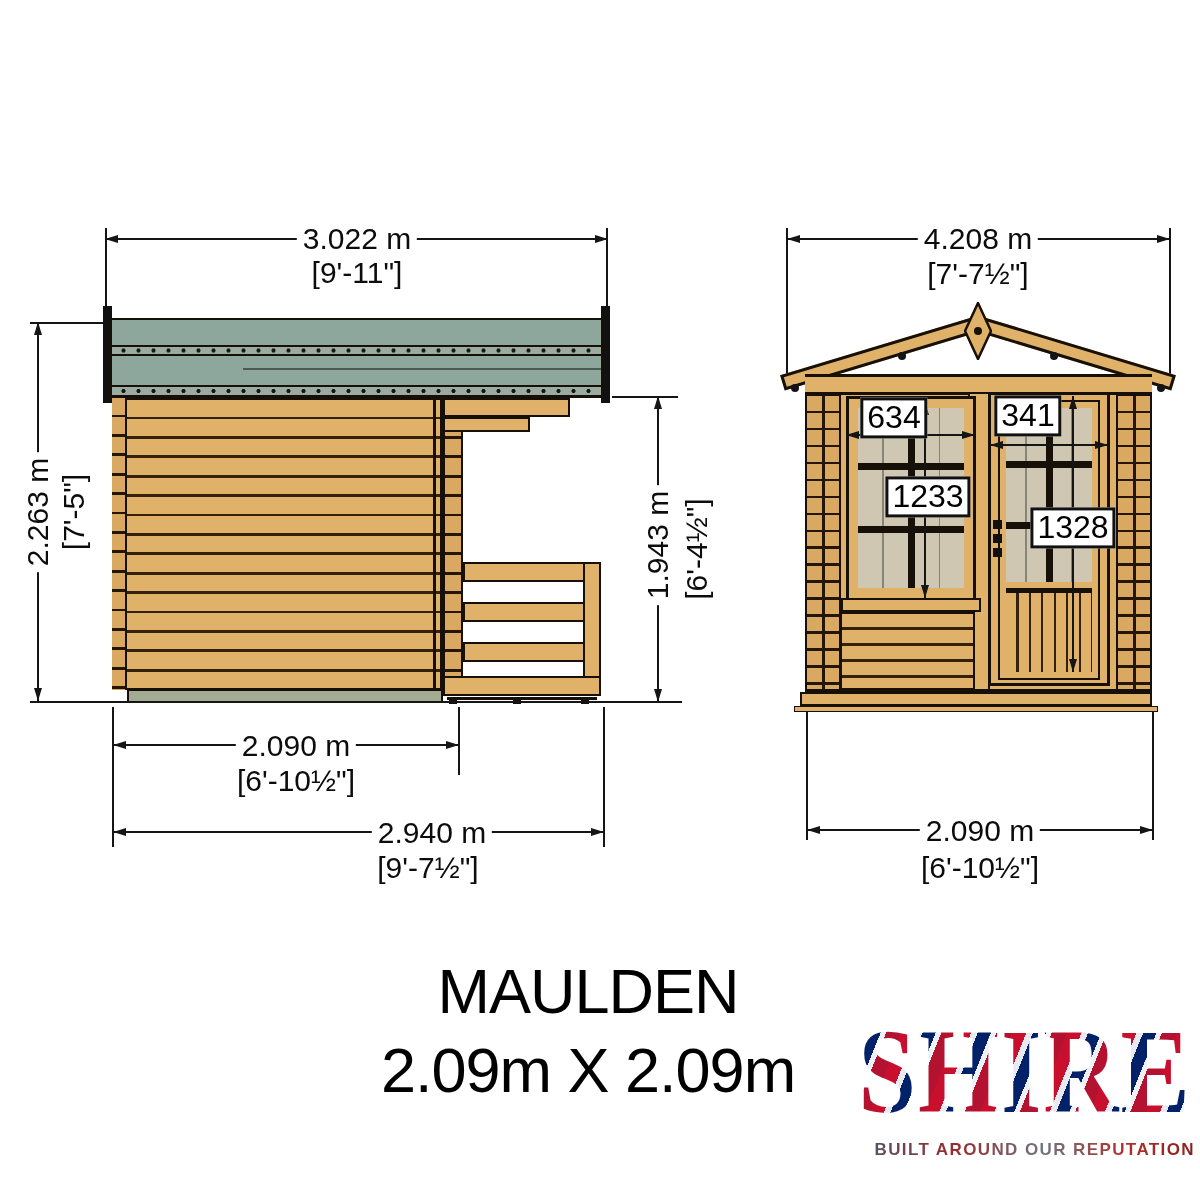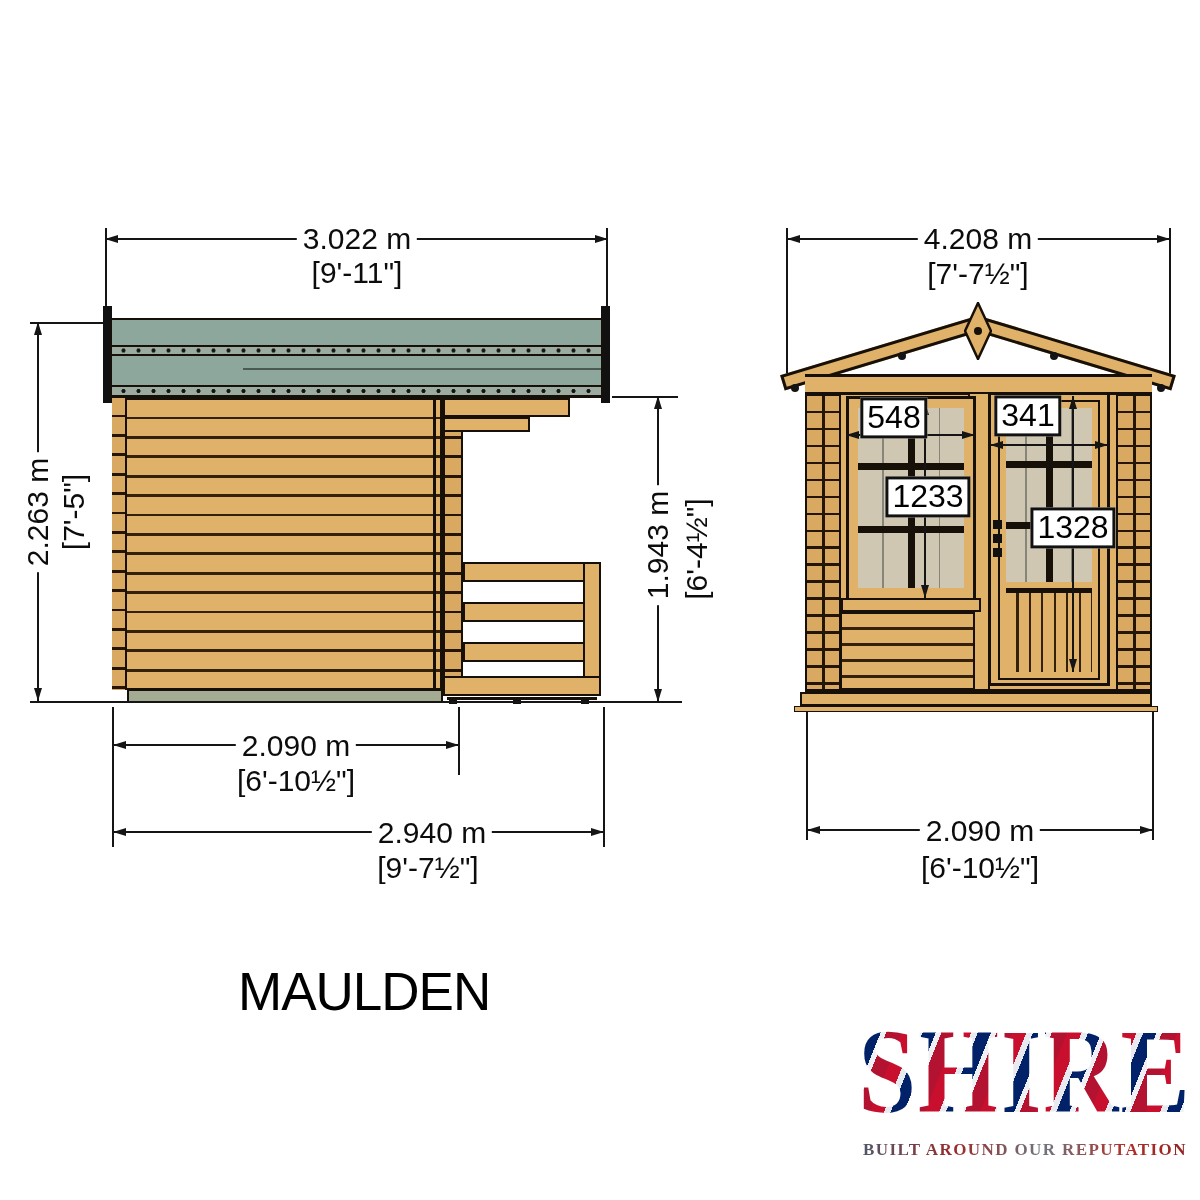--- a/index.html
+++ b/index.html
@@ -39,31 +39,31 @@
         background-size:15px 10px;background-position:4px 50%;
         border-top:2px solid var(--ink);border-bottom:2px solid var(--ink);box-sizing:border-box;}
   .panes{display:grid;grid-template-rows:repeat(3,1fr);grid-template-columns:repeat(2,1fr);
          gap:7px;background:var(--ink);position:absolute;}
   .panes>div{background:var(--pane);
      background-image:linear-gradient(90deg,transparent calc(50% - 1px),#85857a calc(50% - 1px) calc(50% + 1px),transparent calc(50% + 1px));}
   .vboards{background:repeating-linear-gradient(90deg,var(--wood) 0 10px,var(--woodline) 10px 12.5px);}
   .dot{position:absolute;width:8px;height:8px;border-radius:50%;background:#141414;}
   .barge{position:absolute;width:207px;height:16px;background:var(--wood);border:3px solid var(--ink);box-sizing:border-box;}
   
-  .title{position:absolute;left:238px;top:952px;width:700px;text-align:left;
-         font-size:53px;line-height:79px;color:#000;letter-spacing:-1px;}
+  .title{position:absolute;left:238px;top:952px;width:700px;text-align:center;
+         font-size:63px;line-height:79px;color:#000;letter-spacing:-1px;}
   .logo{position:absolute;left:855px;top:1028px;width:340px;text-align:center;}
   .brand{font-family:"Liberation Serif",serif;font-weight:700;font-size:104px;line-height:104px;
          letter-spacing:2px;transform:scaleY(1.16);transform-origin:center bottom;
          background:repeating-linear-gradient(115deg,#c8102e 0 13px,#e9eaf0 13px 19px,#012169 19px 31px,#eef0f4 31px 36px,#b31230 36px 50px);
          -webkit-background-clip:text;background-clip:text;color:transparent;}
-  .tagline{margin-top:8px;font-family:Liberation Serif, serif;font-weight:700;font-size:17px;
+  .tagline{margin-top:8px;font-family:Liberation Sans, sans-serif;font-weight:700;font-size:17px;
          letter-spacing:1.4px;white-space:nowrap;
          background:linear-gradient(90deg,#4a5a6e,#9a2a2a 30%,#6e7580 55%,#b03028 80%,#8a2020);
-         -webkit-background-clip:text;background-clip:text;color:transparent;}
+         -webkit-background-clip:text;background-clip:text;color:transparent;text-align:right;}
 </style>
 </head>
 <body>
 
 <div id="canvas">
 
   <div>
 
     <div class="vl" style="left:105px;top:228px;height:92px;"></div>
     <div class="vl" style="left:606px;top:228px;height:92px;"></div>
@@ -203,36 +203,37 @@
     <div class="ar ard" style="left:921px;top:585px;"></div>
 
     <div class="hl" style="left:990px;top:444px;width:118px;"></div>
     <div class="ar arl" style="left:990px;top:441px;"></div>
     <div class="ar arr" style="left:1095px;top:441px;"></div>
 
     <div class="vl" style="left:1072px;top:396px;height:276px;"></div>
     <div class="ar aru" style="left:1069px;top:396px;"></div>
     <div class="ar ard" style="left:1069px;top:659px;"></div>
 
-    <div class="tag" style="left:894px;top:418px;">548</div>
+    <div class="tag" style="left:894px;top:418px;">634</div>
     <div class="tag" style="left:1028px;top:416px;">341</div>
     <div class="tag" style="left:928px;top:497px;">1233</div>
     <div class="tag" style="left:1073px;top:528px;">1328</div>
 
     <div class="vl" style="left:806px;top:712px;height:128px;"></div>
     <div class="vl" style="left:1152px;top:712px;height:128px;"></div>
     <div class="hl" style="left:807px;top:829px;width:347px;"></div>
     <div class="ar arl" style="left:807px;top:826px;"></div>
     <div class="ar arr" style="left:1140px;top:826px;"></div>
     <div class="dt" style="left:980px;top:831px;">2.090 m</div>
     <div class="dt" style="left:980px;top:868px;">[6'-10½"]</div>
   </div>
 
   <div class="title">
     <div>MAULDEN</div>
+    <div>2.09m X 2.09m</div>
   </div>
 
   <div class="logo">
     <div class="brand">SHIRE</div>
     <div class="tagline">BUILT AROUND OUR REPUTATION</div>
   </div>
 
 </div>
 
 </body></html>

